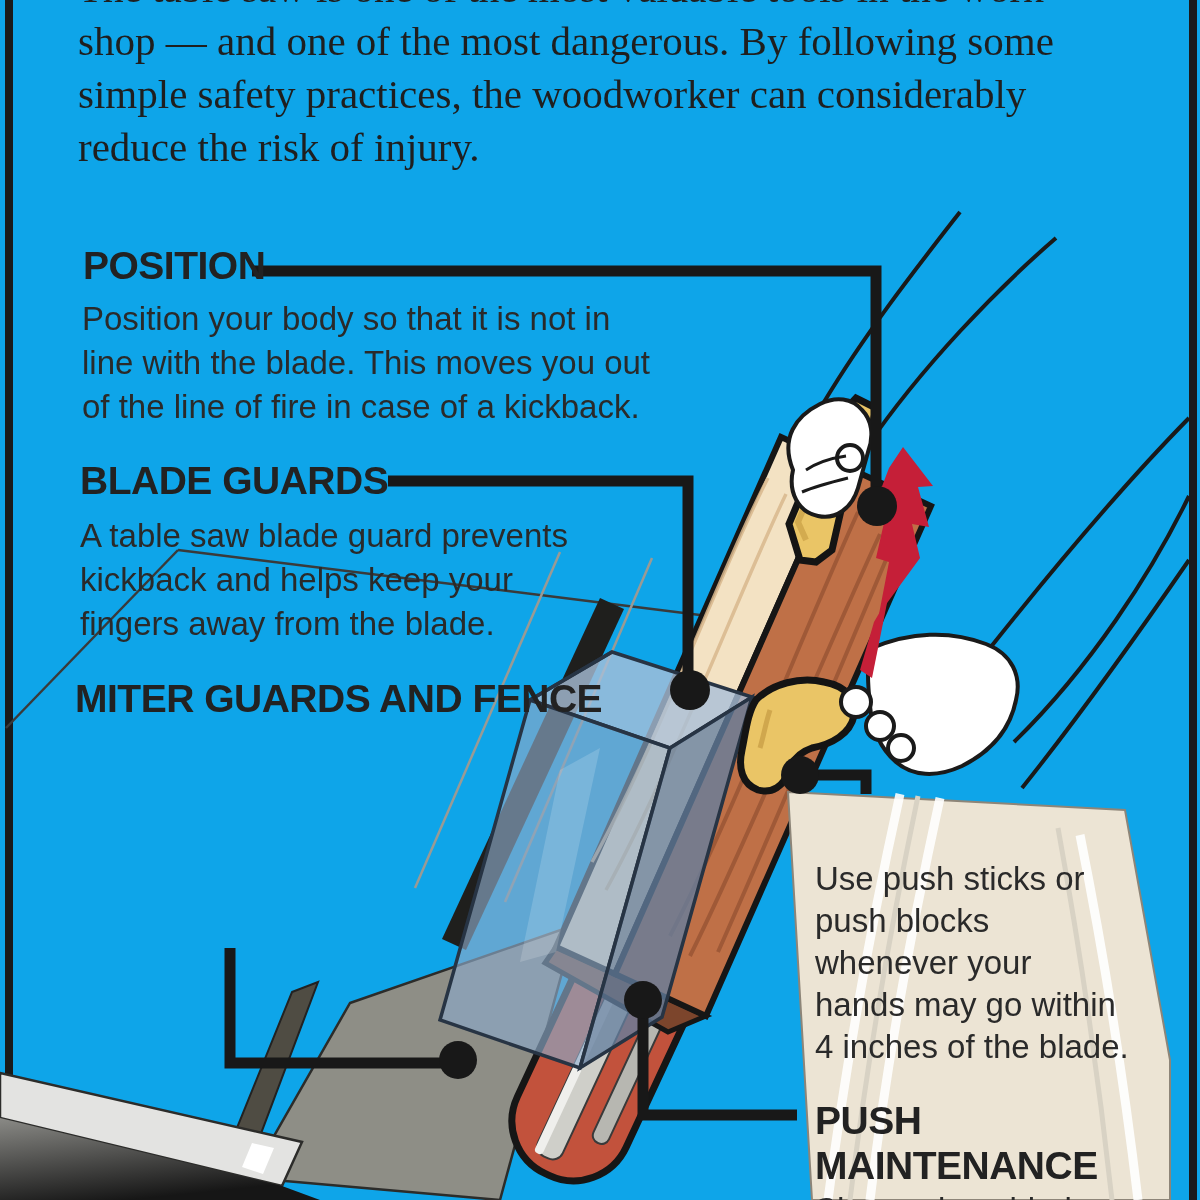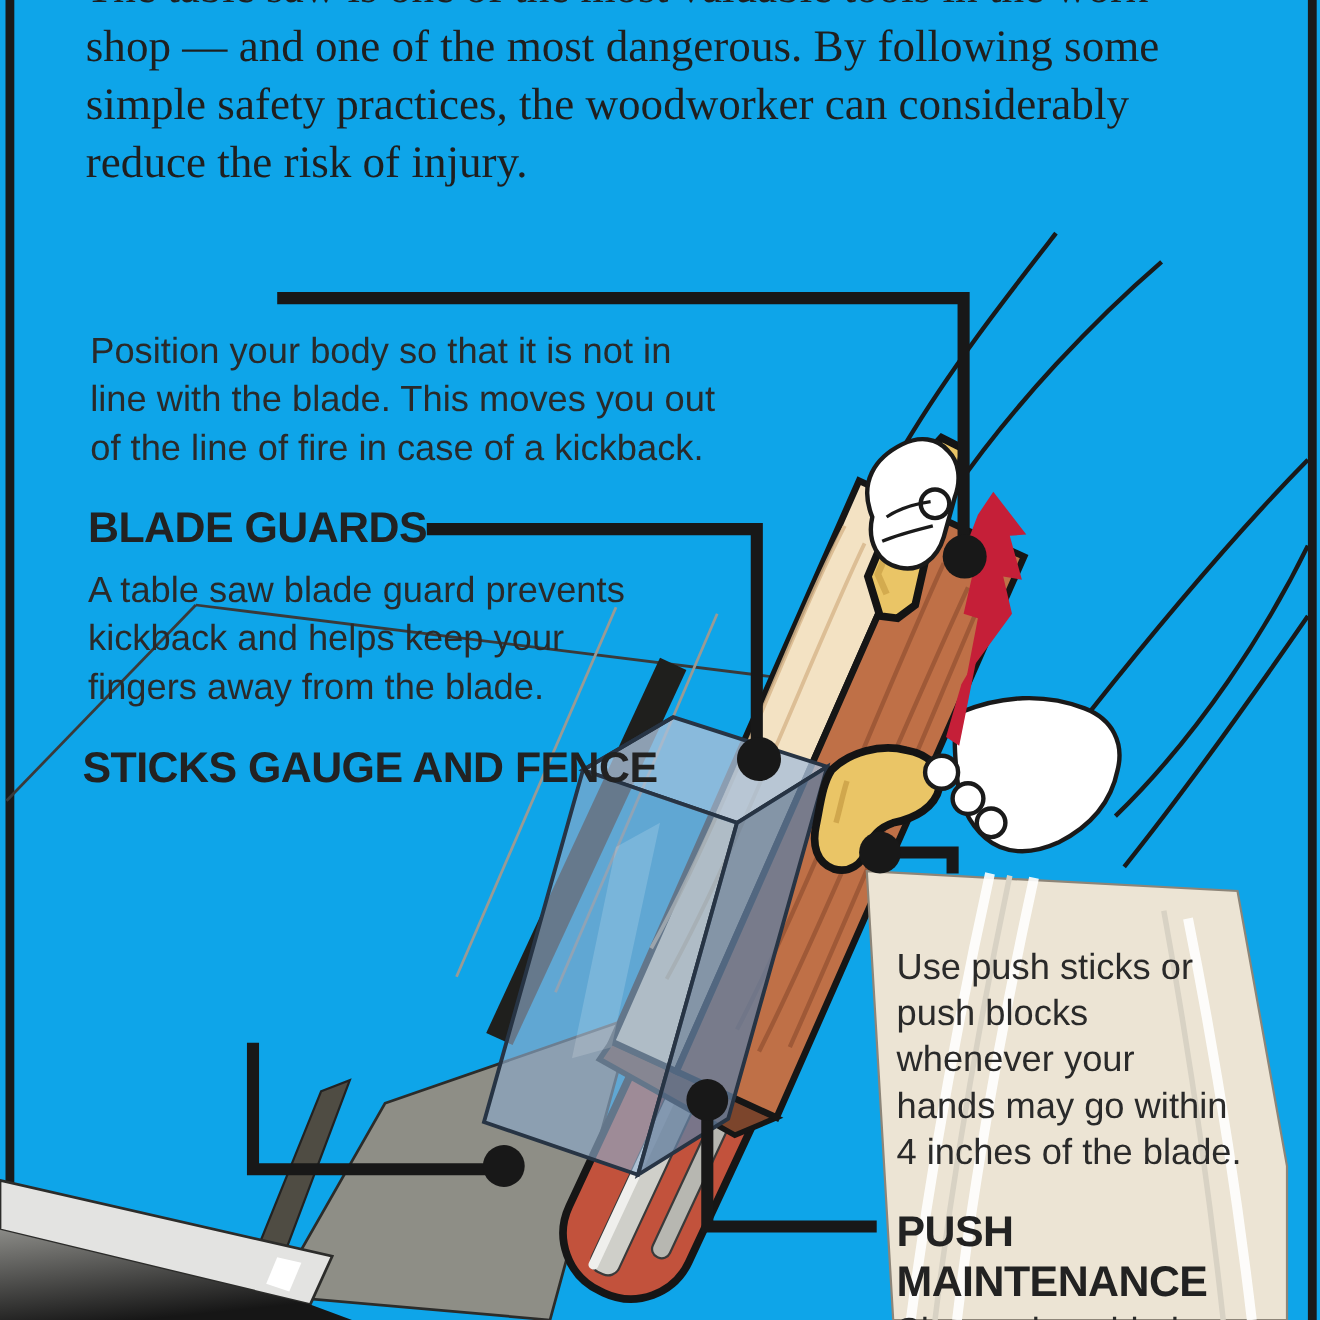--- a/index.html
+++ b/index.html
@@ -159,30 +159,31 @@
     </g>
 
     <rect x="1189" y="0" width="8" height="1200" fill="var(--border)"></rect>
   </svg>
 
   <div class="txt intro" style="left:78px;top:-38px;width:1100px;">The table saw is one of the most valuable tools in the work
 shop — and one of the most dangerous. By following some
 simple safety practices, the woodworker can considerably
 reduce the risk of injury.</div>
 
+  <div class="txt callout-title" style="left:83px;top:243px;">POSITION</div>
   <div class="txt callout-body" style="left:82px;top:297px;width:640px;">Position your body so that it is not in
 line with the blade. This moves you out
 of the line of fire in case of a kickback.</div>
 
   <div class="txt callout-title" style="left:80px;top:458px;">BLADE GUARDS</div>
   <div class="txt callout-body" style="left:80px;top:514px;width:620px;">A table saw blade guard prevents
 kickback and helps keep your
 fingers away from the blade.</div>
 
-  <div class="txt callout-title" style="left:75px;top:676px;">STICKS GAUGE AND FENCE</div>
+  <div class="txt callout-title" style="left:75px;top:676px;">MITER GUARDS AND FENCE</div>
 
   <div class="txt callout-body body-tight" style="left:815px;top:858px;width:360px;">Use push sticks or
 push blocks
 whenever your
 hands may go within
 4 inches of the blade.</div>
 
   <div class="txt callout-title" style="left:815px;top:1098px;">PUSH
 MAINTENANCE</div>
   <div class="txt callout-body" style="left:815px;top:1188px;width:370px;">Sharp, clean blades</div>

